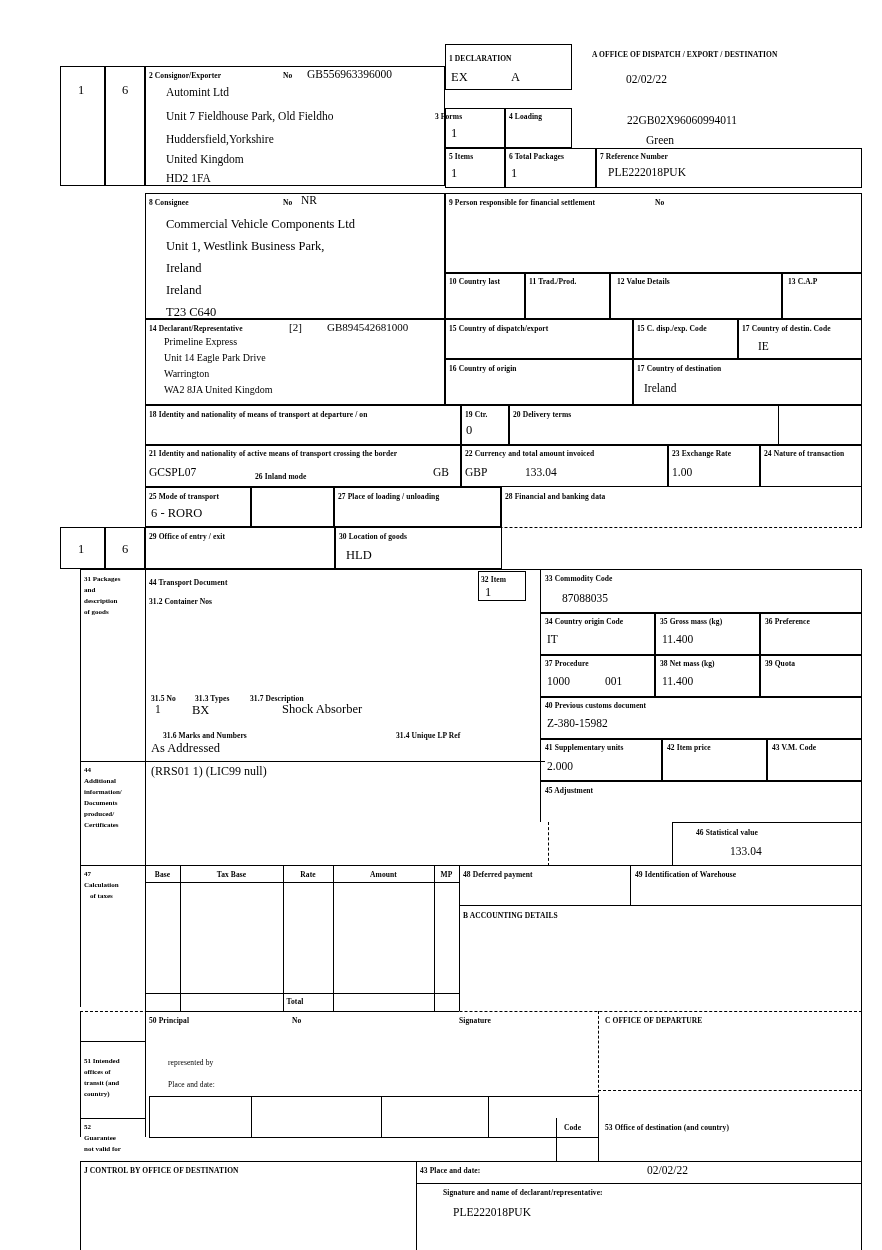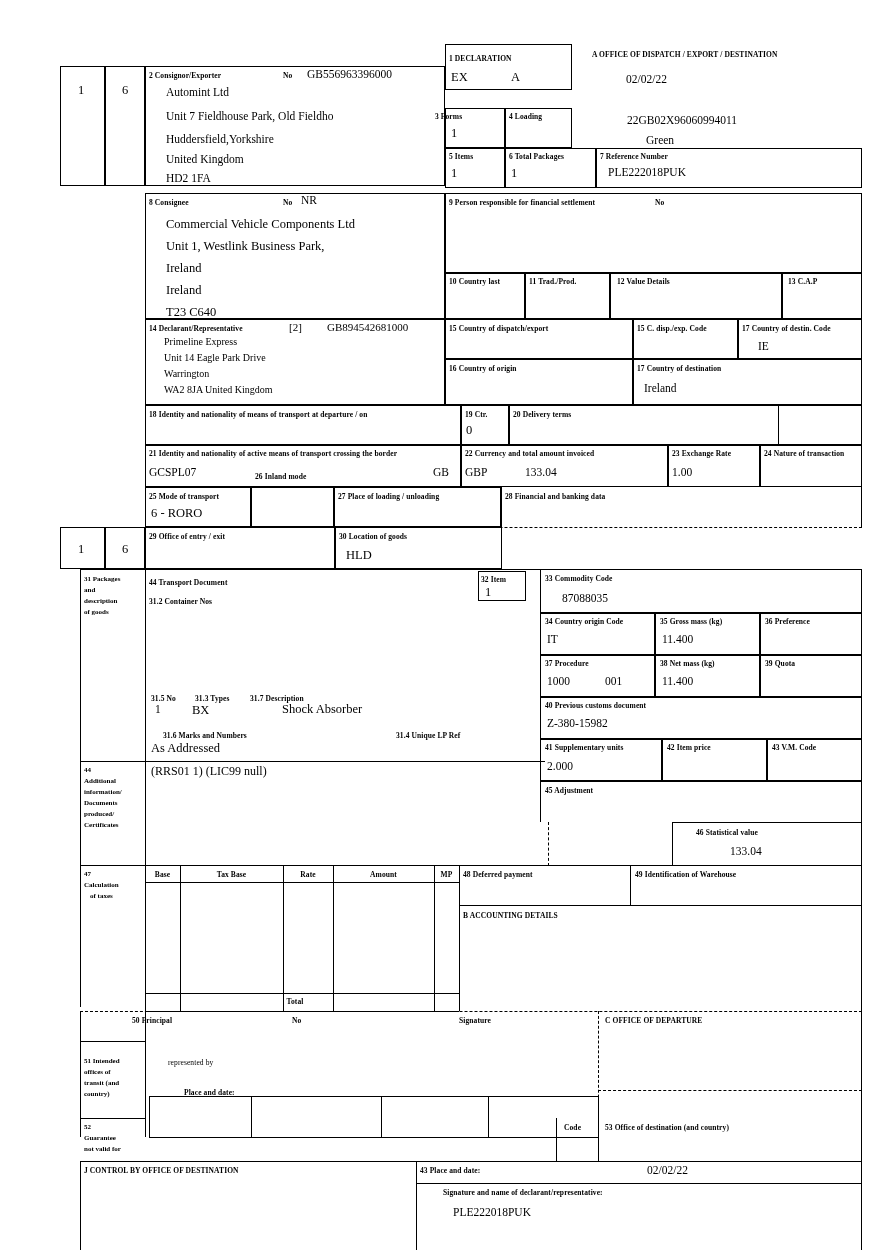--- a/index.html
+++ b/index.html
@@ -287,25 +287,25 @@
   <div class="lbl" style="left:463px;top:870px;">48 Deferred payment</div>
   <div class="line" style="left:630px;top:865px;width:1px;height:40px;"></div>
   <div class="lbl" style="left:635px;top:870px;">49 Identification of Warehouse</div>
   <div class="line" style="left:459px;top:905px;width:403px;height:1px;"></div>
   <div class="lbl" style="left:463px;top:911px;">B ACCOUNTING DETAILS</div>
   <div class="line" style="left:861px;top:865px;width:1px;height:146px;"></div>
   <div class="dash-h" style="left:80px;top:1011px;width:782px;height:0;"></div>
 
   <div class="line" style="left:80px;top:1011px;width:1px;height:126px;"></div>
   <div class="line" style="left:145px;top:1011px;width:1px;height:126px;"></div>
-  <div class="lbl" style="left:132px;top:1016px;">50 Principal</div>
+  <div class="lbl" style="left:149px;top:1016px;">50 Principal</div>
   <div class="lbl" style="left:292px;top:1016px;">No</div>
   <div class="lbl" style="left:459px;top:1016px;">Signature</div>
   <div class="lbl" style="left:168px;top:1058px;font-weight:normal;">represented by</div>
-  <div class="lbl" style="left:184px;top:1080px;font-weight:bold;margin-top:8px;">Place and date:</div>
+  <div class="lbl" style="left:168px;top:1080px;font-weight:normal;">Place and date:</div>
 
   <div class="dash-v" style="left:598px;top:1011px;height:126px;"></div>
   <div class="lbl" style="left:605px;top:1016px;">C OFFICE OF DEPARTURE</div>
   <div class="dash-h" style="left:598px;top:1090px;width:264px;height:0;"></div>
   <div class="line" style="left:861px;top:1011px;width:1px;height:126px;"></div>
 
   <div class="line" style="left:80px;top:1041px;width:65px;height:1px;"></div>
   <div class="lblsm" style="left:84px;top:1057px;">51 Intended</div>
   <div class="lblsm" style="left:84px;top:1068px;">offices of</div>
   <div class="lblsm" style="left:84px;top:1079px;">transit (and</div>

